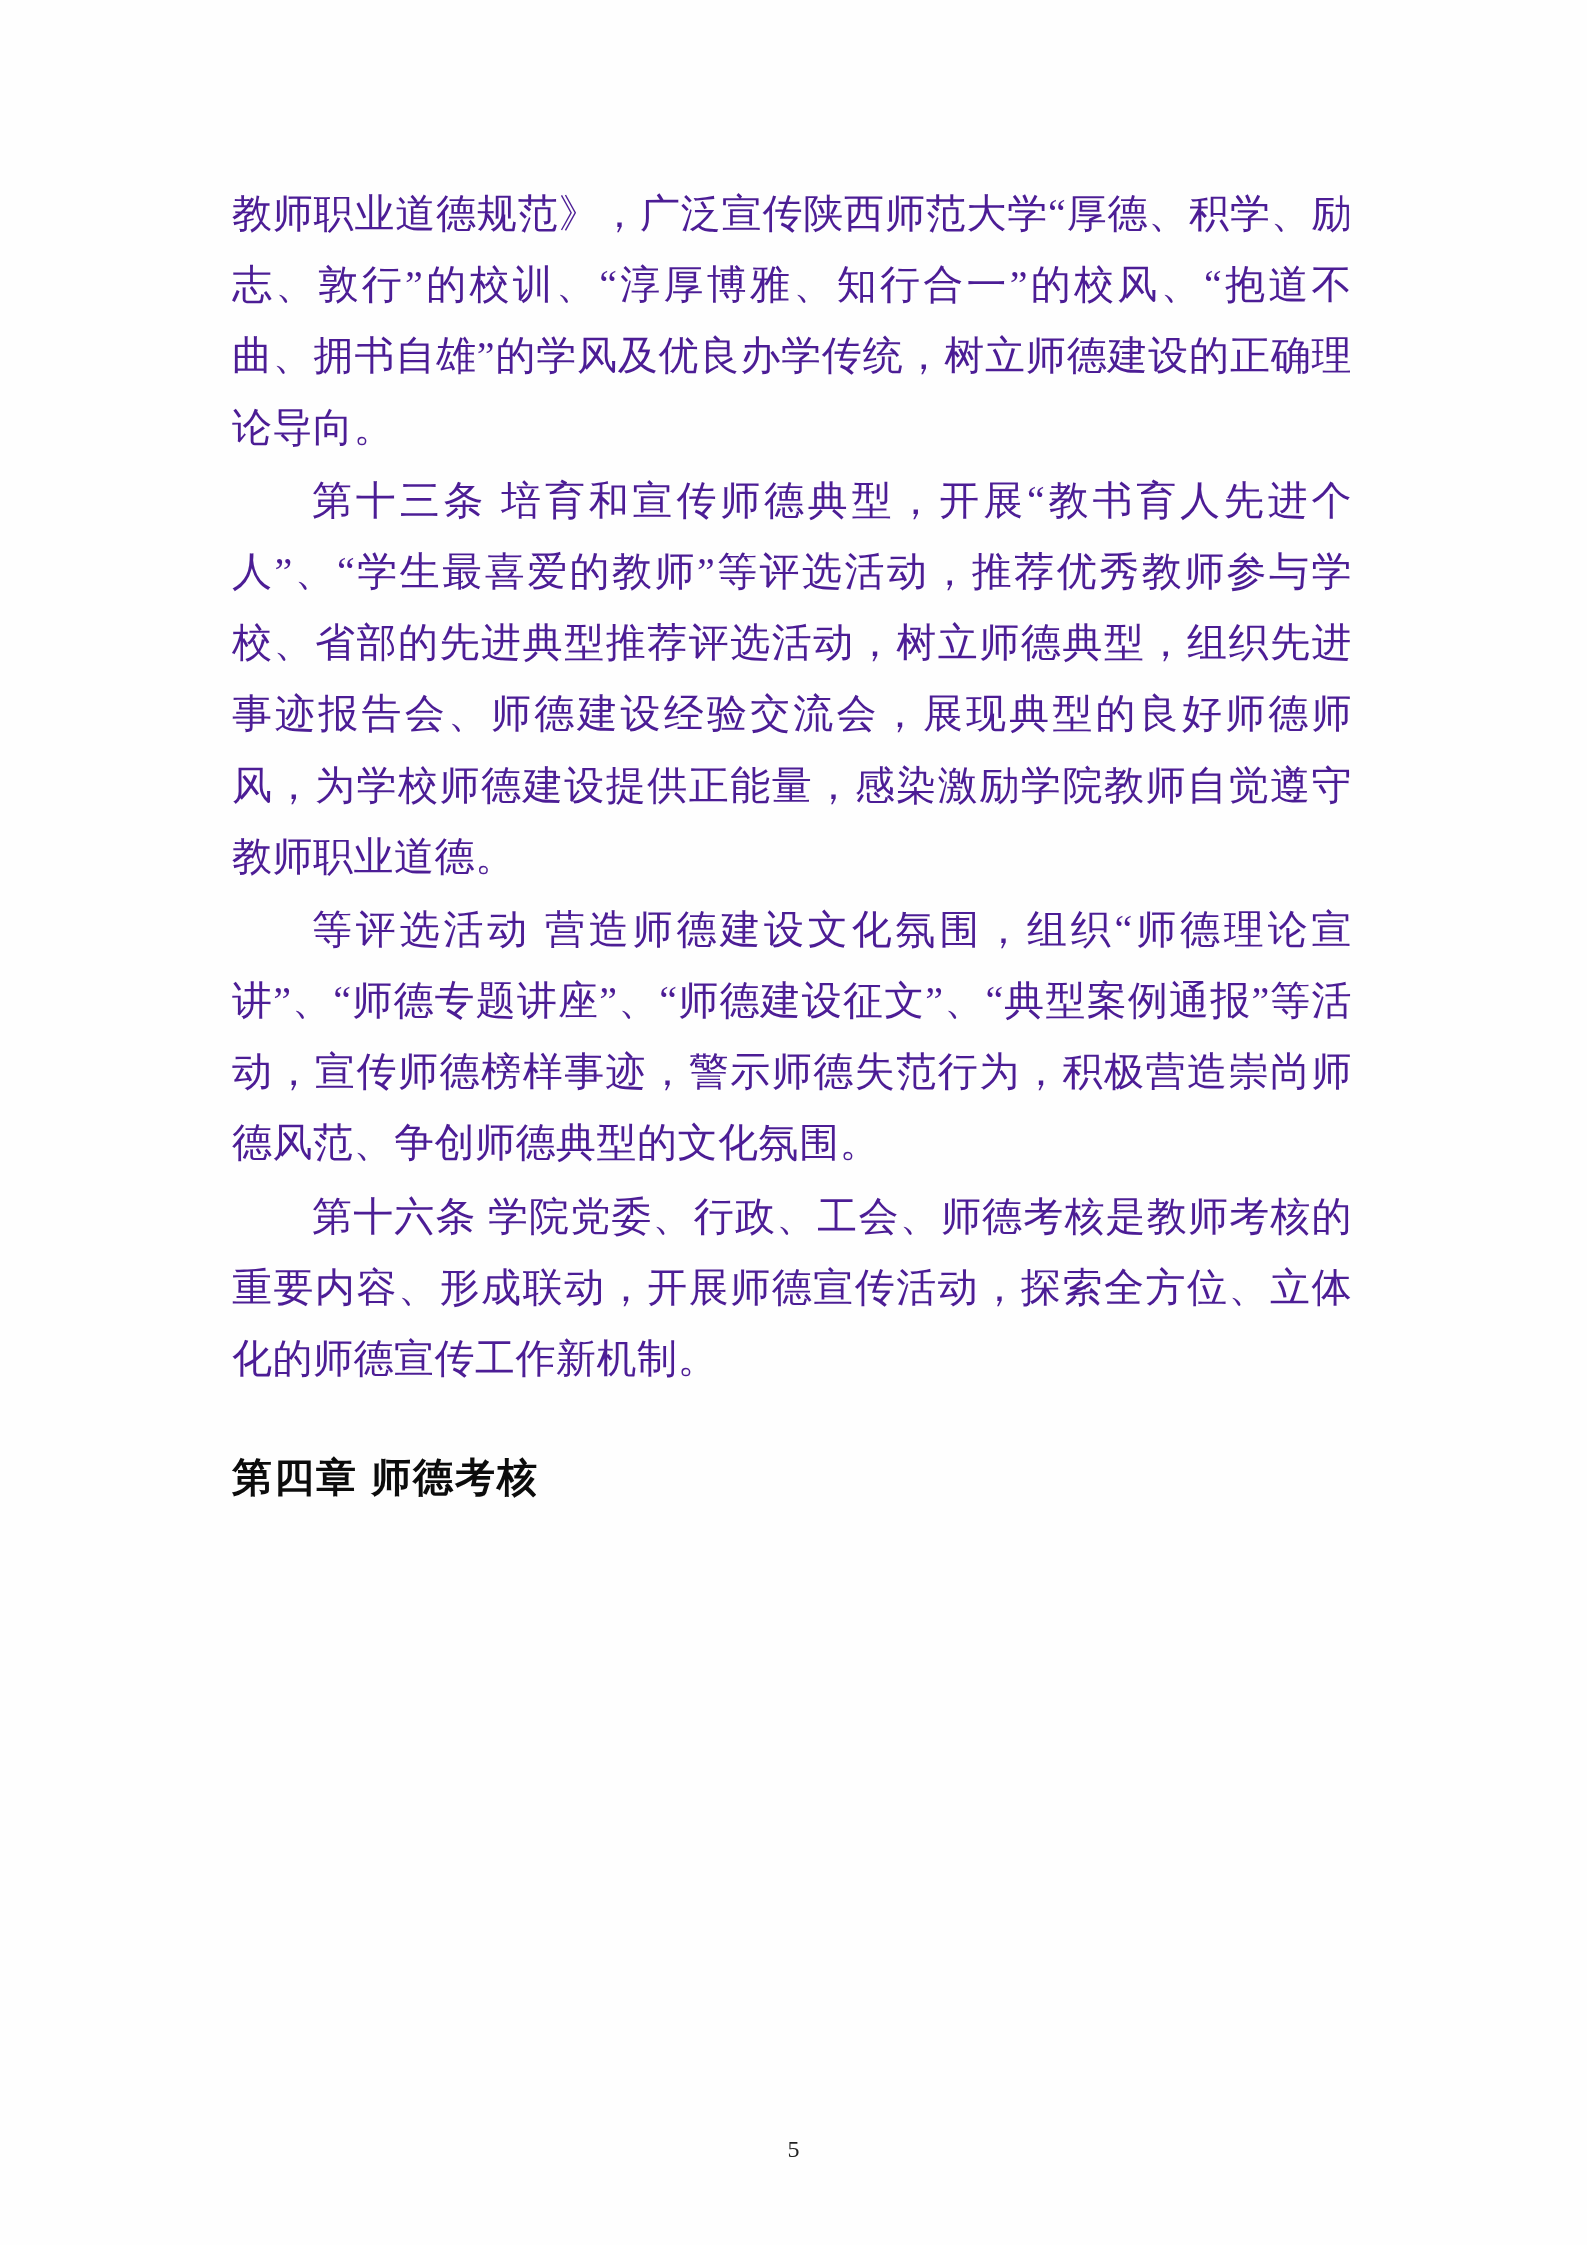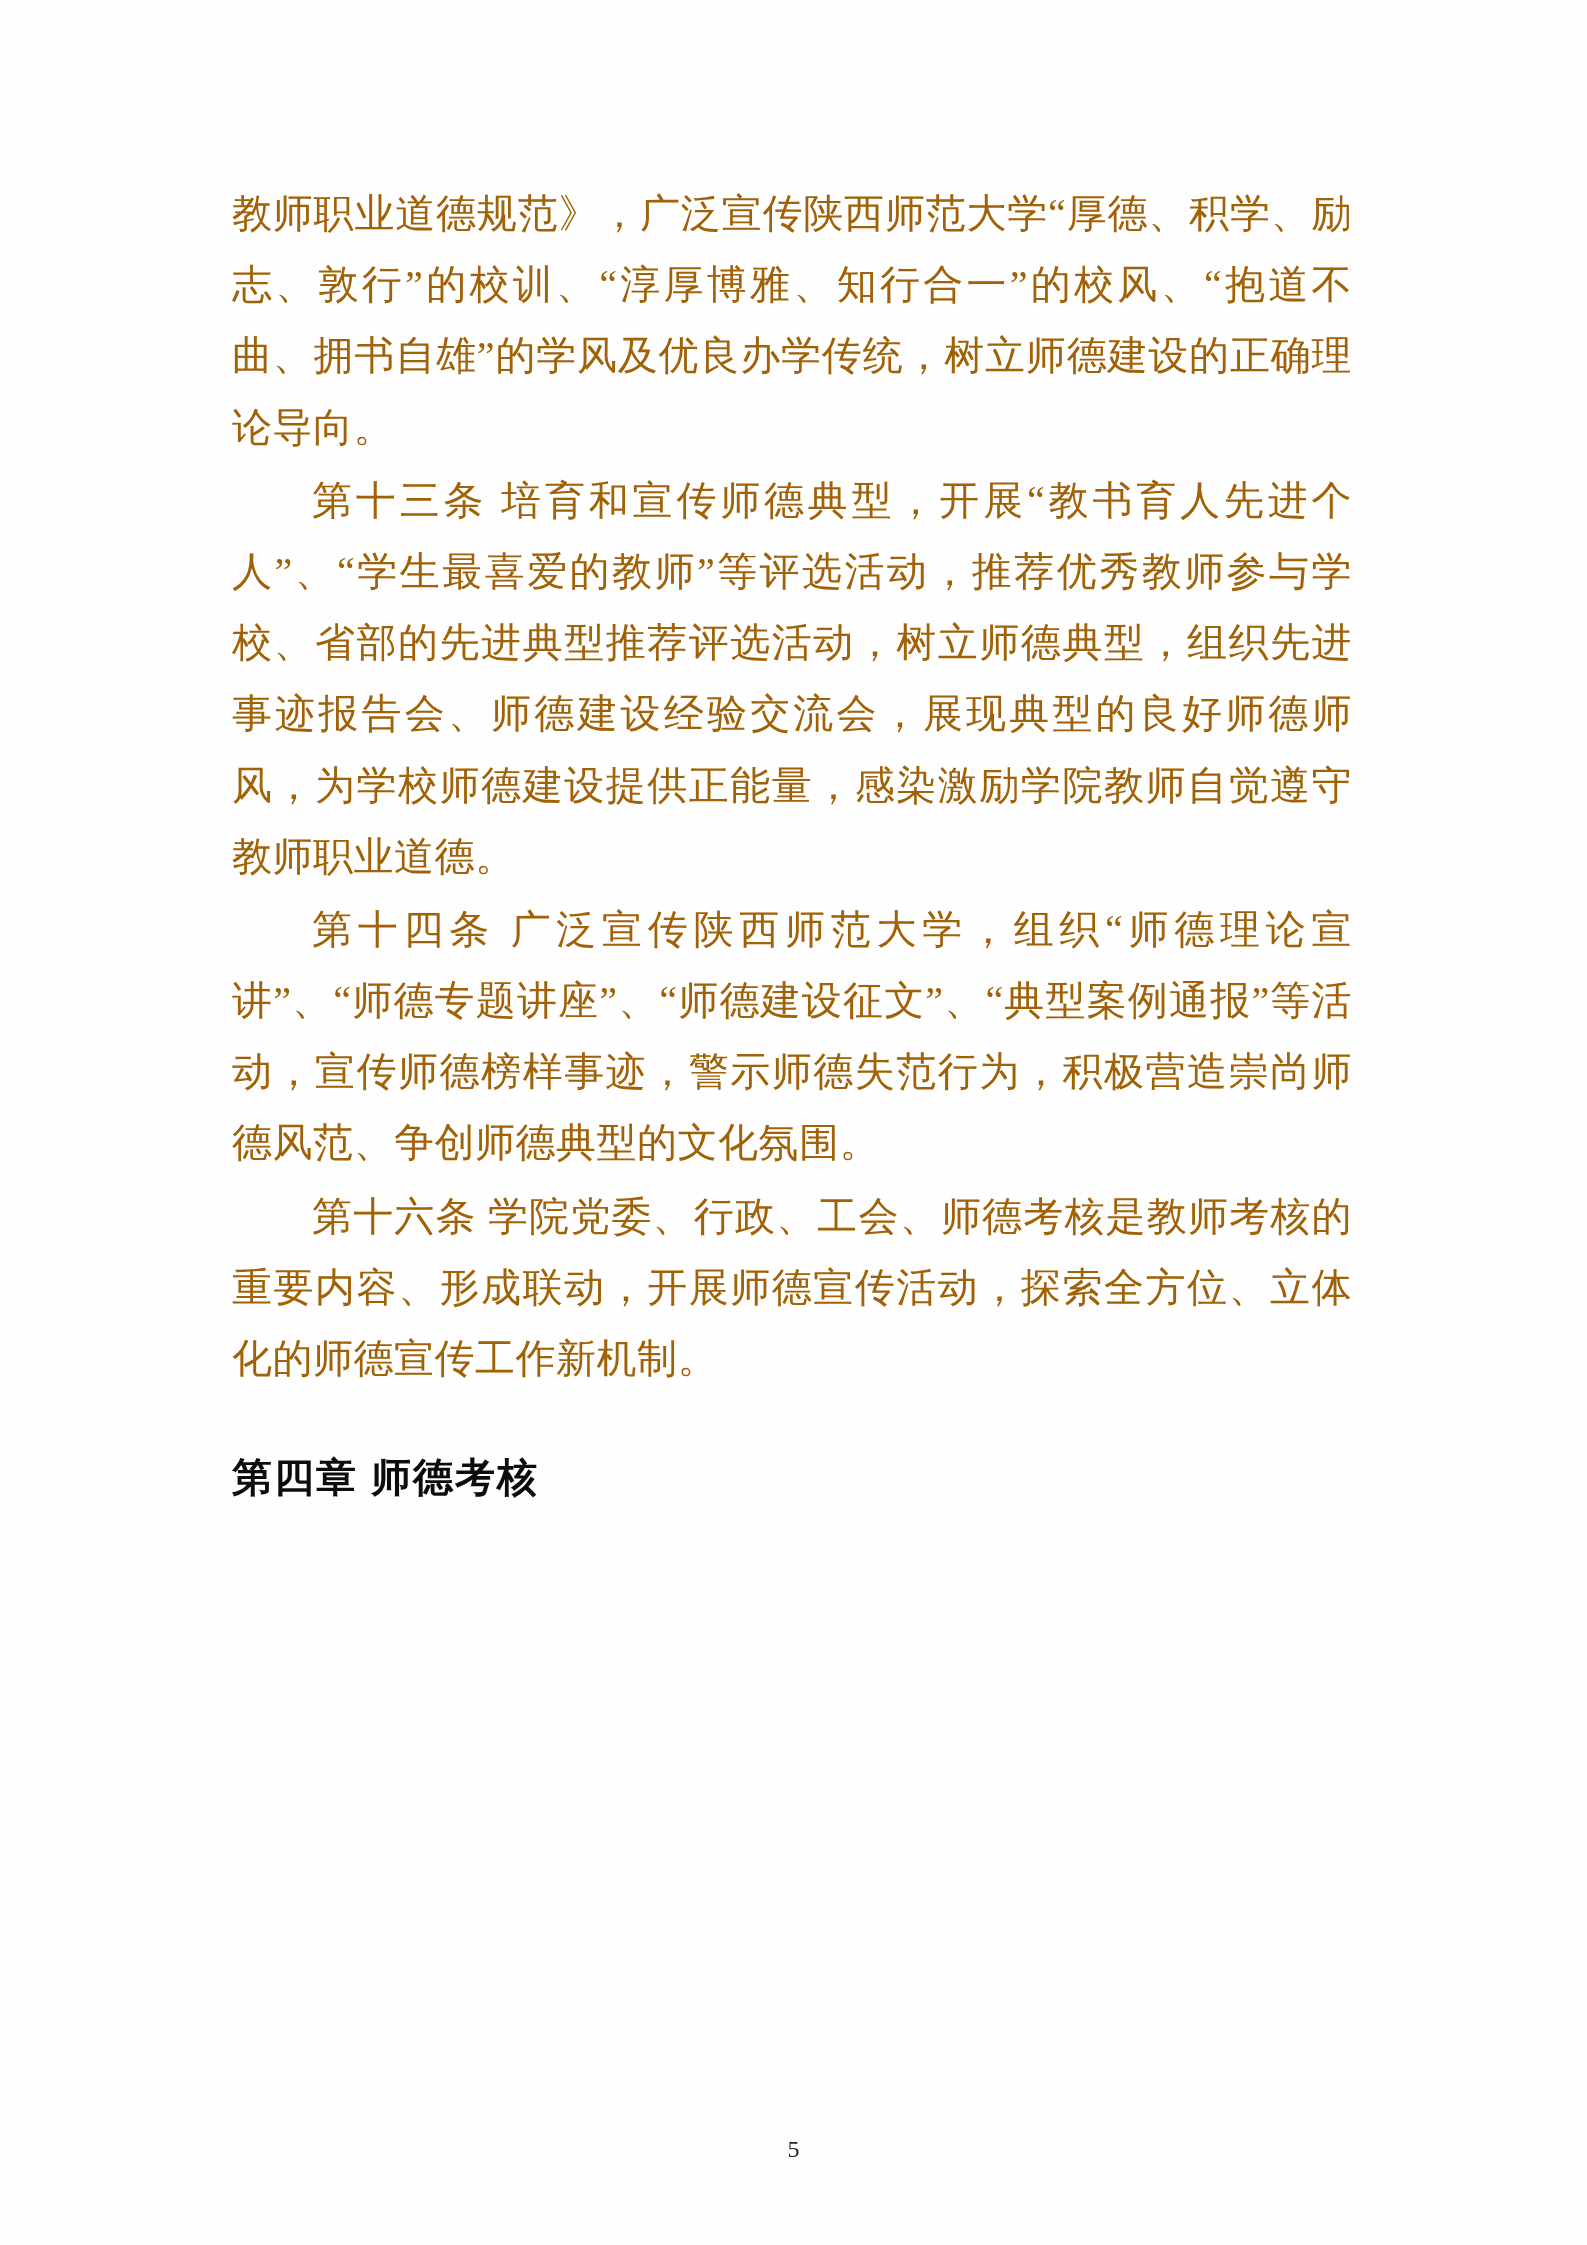--- a/index.html
+++ b/index.html
@@ -20,21 +20,21 @@
   }
   .content {
     position: absolute;
     left: 232px;
     top: 178px;
     width: 1120px;
   }
   .para {
     font-size: 40px;
     line-height: 1.78;
-    color: #a16207;
+    color: #4c1d95;
     text-align: justify;
     text-justify: inter-ideograph;
     letter-spacing: 0.5px;
     margin: 0 0 2px 0;
     font-family: "Liberation Serif", "DejaVu Serif", serif;
   }
   .para.indent {
     text-indent: 80px;
   }
   .chapter {
@@ -61,21 +61,21 @@
 </head>
 <body>
 
 <div class="page">
   <div class="content">
 
     <p class="para">教师职业道德规范》，广泛宣传陕西师范大学“厚德、积学、励志、敦行”的校训、“淳厚博雅、知行合一”的校风、“抱道不曲、拥书自雄”的学风及优良办学传统，树立师德建设的正确理论导向。</p>
 
     <p class="para indent">第十三条 培育和宣传师德典型，开展“教书育人先进个人”、“学生最喜爱的教师”等评选活动，推荐优秀教师参与学校、省部的先进典型推荐评选活动，树立师德典型，组织先进事迹报告会、师德建设经验交流会，展现典型的良好师德师风，为学校师德建设提供正能量，感染激励学院教师自觉遵守教师职业道德。</p>
 
-    <p class="para indent">第十四条 广泛宣传陕西师范大学，组织“师德理论宣讲”、“师德专题讲座”、“师德建设征文”、“典型案例通报”等活动，宣传师德榜样事迹，警示师德失范行为，积极营造崇尚师德风范、争创师德典型的文化氛围。</p>
+    <p class="para indent">等评选活动 营造师德建设文化氛围，组织“师德理论宣讲”、“师德专题讲座”、“师德建设征文”、“典型案例通报”等活动，宣传师德榜样事迹，警示师德失范行为，积极营造崇尚师德风范、争创师德典型的文化氛围。</p>
 
 
     <p class="para indent">第十六条 学院党委、行政、工会、师德考核是教师考核的重要内容、形成联动，开展师德宣传活动，探索全方位、立体化的师德宣传工作新机制。</p>
 
     <h2 class="chapter">第四章 师德考核</h2>
 
 
   </div>
 
   <div class="page-number">5</div>

